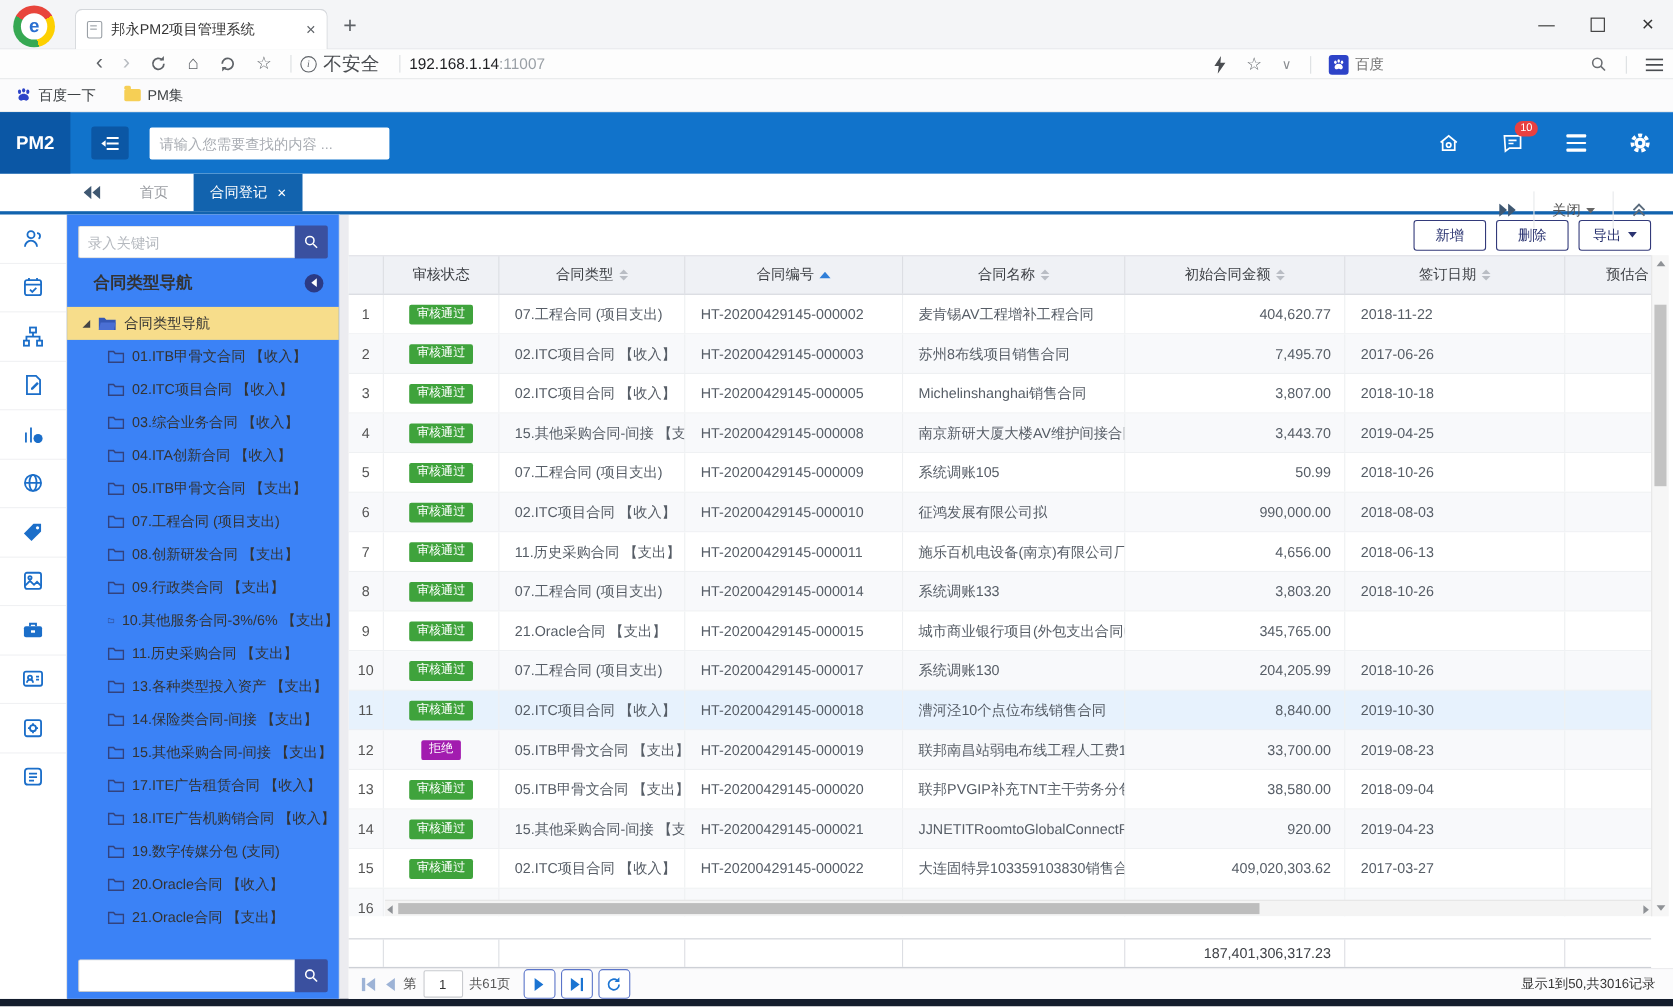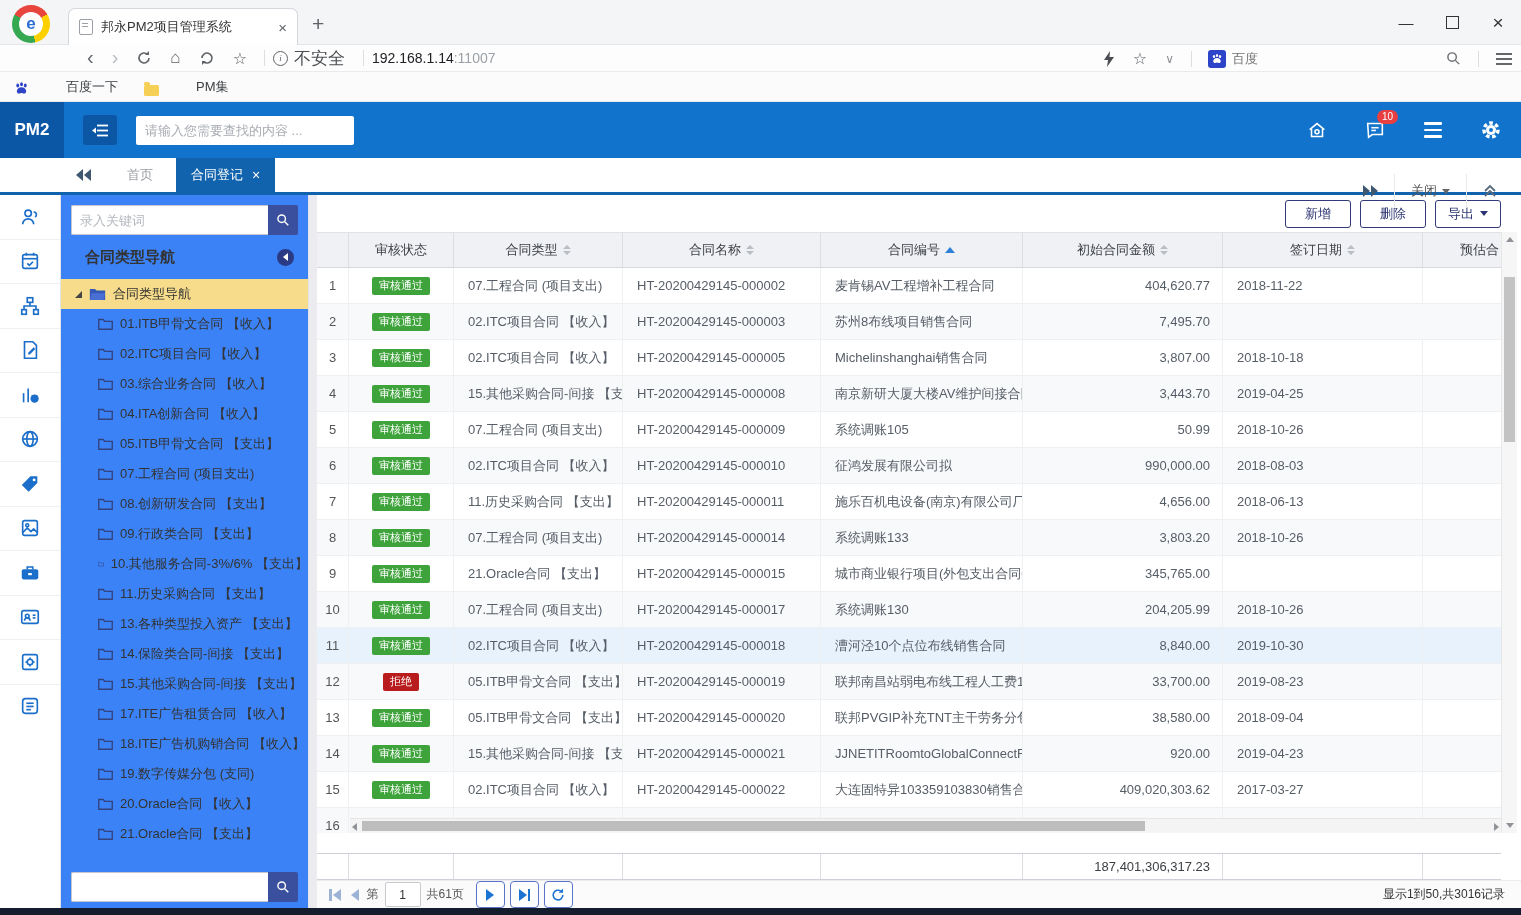--- a/index.html
+++ b/index.html
@@ -30,21 +30,21 @@
     display:flex;align-items:center;justify-content:center;font-style:italic;font-family:"Liberation Serif",serif;}
   .sectext{font-size:17px;color:#4a4d51;margin:0 10px 0 6px;}
   .urltext{font-size:14px;color:#202124;}
   .urltext .port{color:#9aa0a6;}
   .trt{position:absolute;right:0;top:0;height:27px;display:flex;align-items:center;}
   .engine{display:flex;align-items:center;margin:0 8px;}
   .pawbox{width:18px;height:18px;background:#2d43c8;border-radius:3px;display:flex;align-items:center;justify-content:center;margin-right:6px;}
   .enginelabel{color:#737373;font-size:13px;}
   
   .bookmarks{height:30px;background:#fbfbfc;border-bottom:1px solid #e8eaec;display:flex;align-items:center;box-sizing:border-box;font-size:13px;color:#3c4043;}
-  .bk{display:flex;align-items:flex-end;margin-left:14px;gap:31px;}
+  .bk{display:flex;align-items:center;margin-left:14px;}
   .bk .lbl{margin-left:6px;}
   .folder{width:15px;height:11px;background:#f6cf55;border-radius:1.5px;position:relative;}
   .folder::before{content:"";position:absolute;top:-3px;left:0;width:6px;height:3px;background:#f6cf55;border-radius:1.5px 1.5px 0 0;}
   
   .appbar{height:56px;background:#1173cb;display:flex;align-items:center;position:relative;}
   .pm2box{width:64px;height:56px;background:#0b57a5;color:#fff;font-size:17px;font-weight:bold;display:flex;align-items:center;justify-content:center;flex:none;}
   .menubtn{width:34px;height:30px;background:#0b57a5;border-radius:3px;margin-left:19px;display:flex;align-items:center;justify-content:center;}
   .hsearch{width:200px;height:29px;margin-left:19px;border:none;border-radius:2px;padding:0 9px;font-size:13px;color:#333;background:#fff;outline:none;font-family:inherit;}
   .hsearch::placeholder{color:#a9adb3;}
   .hicons{position:absolute;right:18px;top:0;height:56px;display:flex;align-items:center;gap:34px;}
@@ -97,21 +97,21 @@
   .rows .trow:nth-child(even){background:#f8f9fb;}
   .rows .trow.selected{background:#e7f2fd;}
   .rows .trow:last-child{height:25px;border-bottom:none;}
   .td{display:flex;align-items:center;border-right:1px solid #eef0f2;font-size:13px;color:#565d66;overflow:hidden;white-space:nowrap;box-sizing:border-box;}
   .td:last-child{border-right:none;}
   .td.c{justify-content:center;}
   .td.pl{padding-left:14px;}
   .td.r{justify-content:flex-end;padding-right:12px;}
   .td .num{color:#555;font-size:13px;}
   .badge{font-size:11px;color:#fff;background:#3fa33c;border-radius:2px;padding:2.5px 7px;line-height:13px;}
-  .badge.red{background:#b91c1c;}
+  .badge.red{background:#a21caf;}
   .badge:empty{display:none;}
   .sorticon{display:flex;flex-direction:column;gap:2px;}
   .sorticon i{width:0;height:0;border-left:4px solid transparent;border-right:4px solid transparent;}
   .sorticon .up{border-bottom:4px solid #b9bdc4;}
   .sorticon .dn{border-top:4px solid #b9bdc4;}
   .sortasc{width:0;height:0;border-left:5px solid transparent;border-right:5px solid transparent;border-bottom:6px solid #2f7ed8;}
   
   .hscroll{position:absolute;left:33px;right:0;bottom:0;height:15px;background:#f4f4f4;border-top:1px solid #e6e6e6;box-sizing:border-box;}
   .hthumb{position:absolute;left:12px;top:2px;height:10px;width:68%;background:#bdbdbd;}
   .harrow{position:absolute;top:4px;width:0;height:0;border-top:4px solid transparent;border-bottom:4px solid transparent;}
@@ -597,29 +597,29 @@
                 <span>审核状态</span>
               </div>
             <div class="th">
                 <span>合同类型</span>
                 <span class="sorticon">
                   <i class="up"></i>
                   <i class="dn"></i>
                 </span>
               </div>
             <div class="th">
+                <span>合同编号</span>
+                <span class="sortasc"></span>
+              </div>
+            <div class="th">
                 <span>合同名称</span>
                 <span class="sorticon">
                   <i class="up"></i>
                   <i class="dn"></i>
                 </span>
-              </div>
-            <div class="th">
-                <span>合同编号</span>
-                <span class="sortasc"></span>
               </div>
             <div class="th">
                 <span>初始合同金额</span>
                 <span class="sorticon">
                   <i class="up"></i>
                   <i class="dn"></i>
                 </span>
               </div>
             <div class="th">
                 <span>签订日期</span>
@@ -654,20 +654,21 @@
     <div class="td c">
                   <span class="num">2</span>
                 </div>
     <div class="td c">
                   <span class="badge">审核通过</span>
                 </div>
     <div class="td pl">02.ITC项目合同 【收入】</div>
     <div class="td pl">HT-20200429145-000003</div>
     <div class="td pl">苏州8布线项目销售合同</div>
     <div class="td r">7,495.70</div>
+    <div class="td pl">2017-06-26</div>
     <div class="td"></div>
   </div>
 
   <div class="trow gridr">
     <div class="td c">
                   <span class="num">3</span>
                 </div>
     <div class="td c">
                   <span class="badge">审核通过</span>
                 </div>

